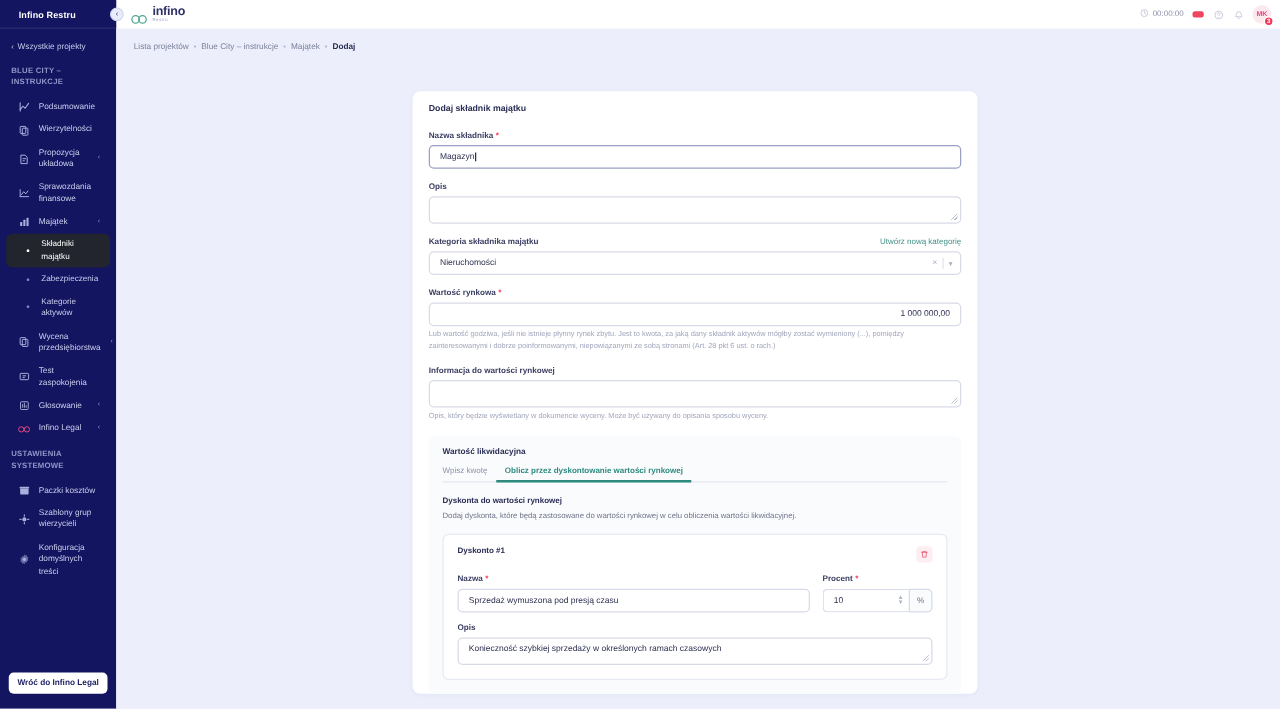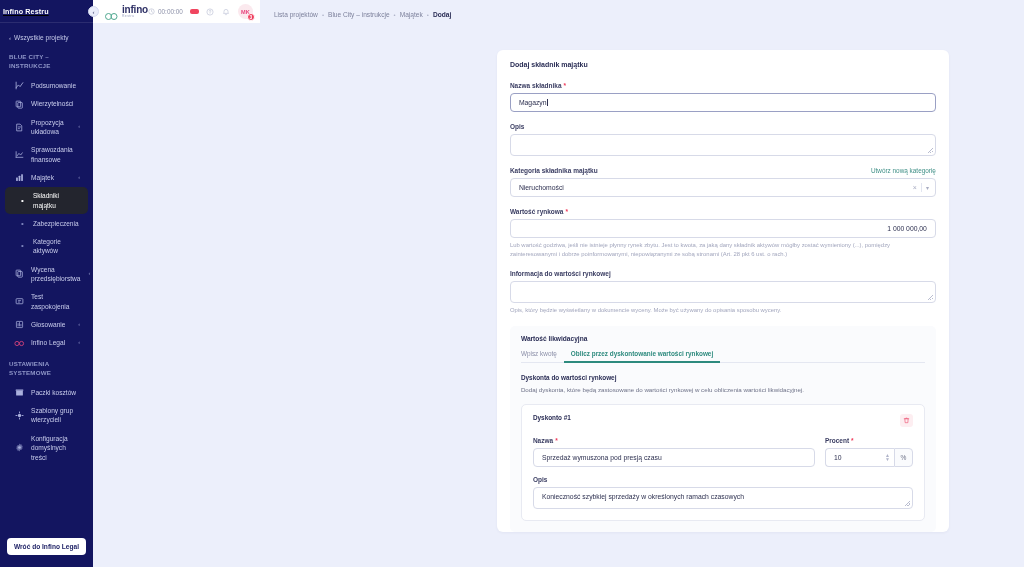--- a/index.html
+++ b/index.html
@@ -13,23 +13,22 @@
 
   
   .sidebar {
     width: 93px; height: 567px;
     background: #131560;
     display: flex; flex-direction: column;
     position: relative; flex: 0 0 93px;
   }
   .sb-titlebar {
     height: 23px; display: flex; align-items: center;
-    padding-left: 3px; position: relative;
+    padding-left: 15px; position: relative;
     border-bottom: 1px solid rgba(255,255,255,.10);
-    text-decoration: underline;
   }
   .sb-title { color: #fff; font-size: 7.2px; font-weight: bold; letter-spacing: .1px; }
   .sb-collapse {
     position: absolute; right: -6px; top: 6px;
     width: 11px; height: 11px; border-radius: 50%;
     background: #e9ecfa; border: 1px solid #d3d8ef;
     display: flex; align-items: center; justify-content: center;
     color: #3a3f6b; font-size: 6px; line-height: 1;
   }
   .sb-scroll { flex: 1 1 auto; overflow: hidden; padding-top: 6px; }
@@ -68,21 +67,21 @@
   .sb-item.active .dot { color: #fff; }
   .sb-footer { padding: 8px 7px 12px 7px; }
   .sb-btn {
     display: block; width: 100%; text-align: center;
     background: #fff; color: #1b1e63;
     font-size: 6.6px; font-weight: bold;
     padding: 5px 4px; border-radius: 4px; border: none;
   }
 
   
-  .main { flex: 1 1 auto; height: 567px; display: flex; flex-direction: row; min-width: 0; }
+  .main { flex: 1 1 auto; height: 567px; display: flex; flex-direction: column; min-width: 0; }
   .topbar {
     height: 23px; background: #fff; display: flex;
     align-items: center; justify-content: space-between;
     padding: 0 7px 0 11px; flex: 0 0 23px;
   }
   .logo { display: flex; align-items: center; gap: 3px; }
   .logo .mark { width: 15px; height: 9px; }
   .logo .word { font-size: 10px; color: #2f3166; font-weight: bold; letter-spacing: -.2px; }
   .logo .sub { font-size: 3.4px; color: #9aa0bf; letter-spacing: .4px; }
   .topright { display: flex; align-items: center; gap: 7px; }

